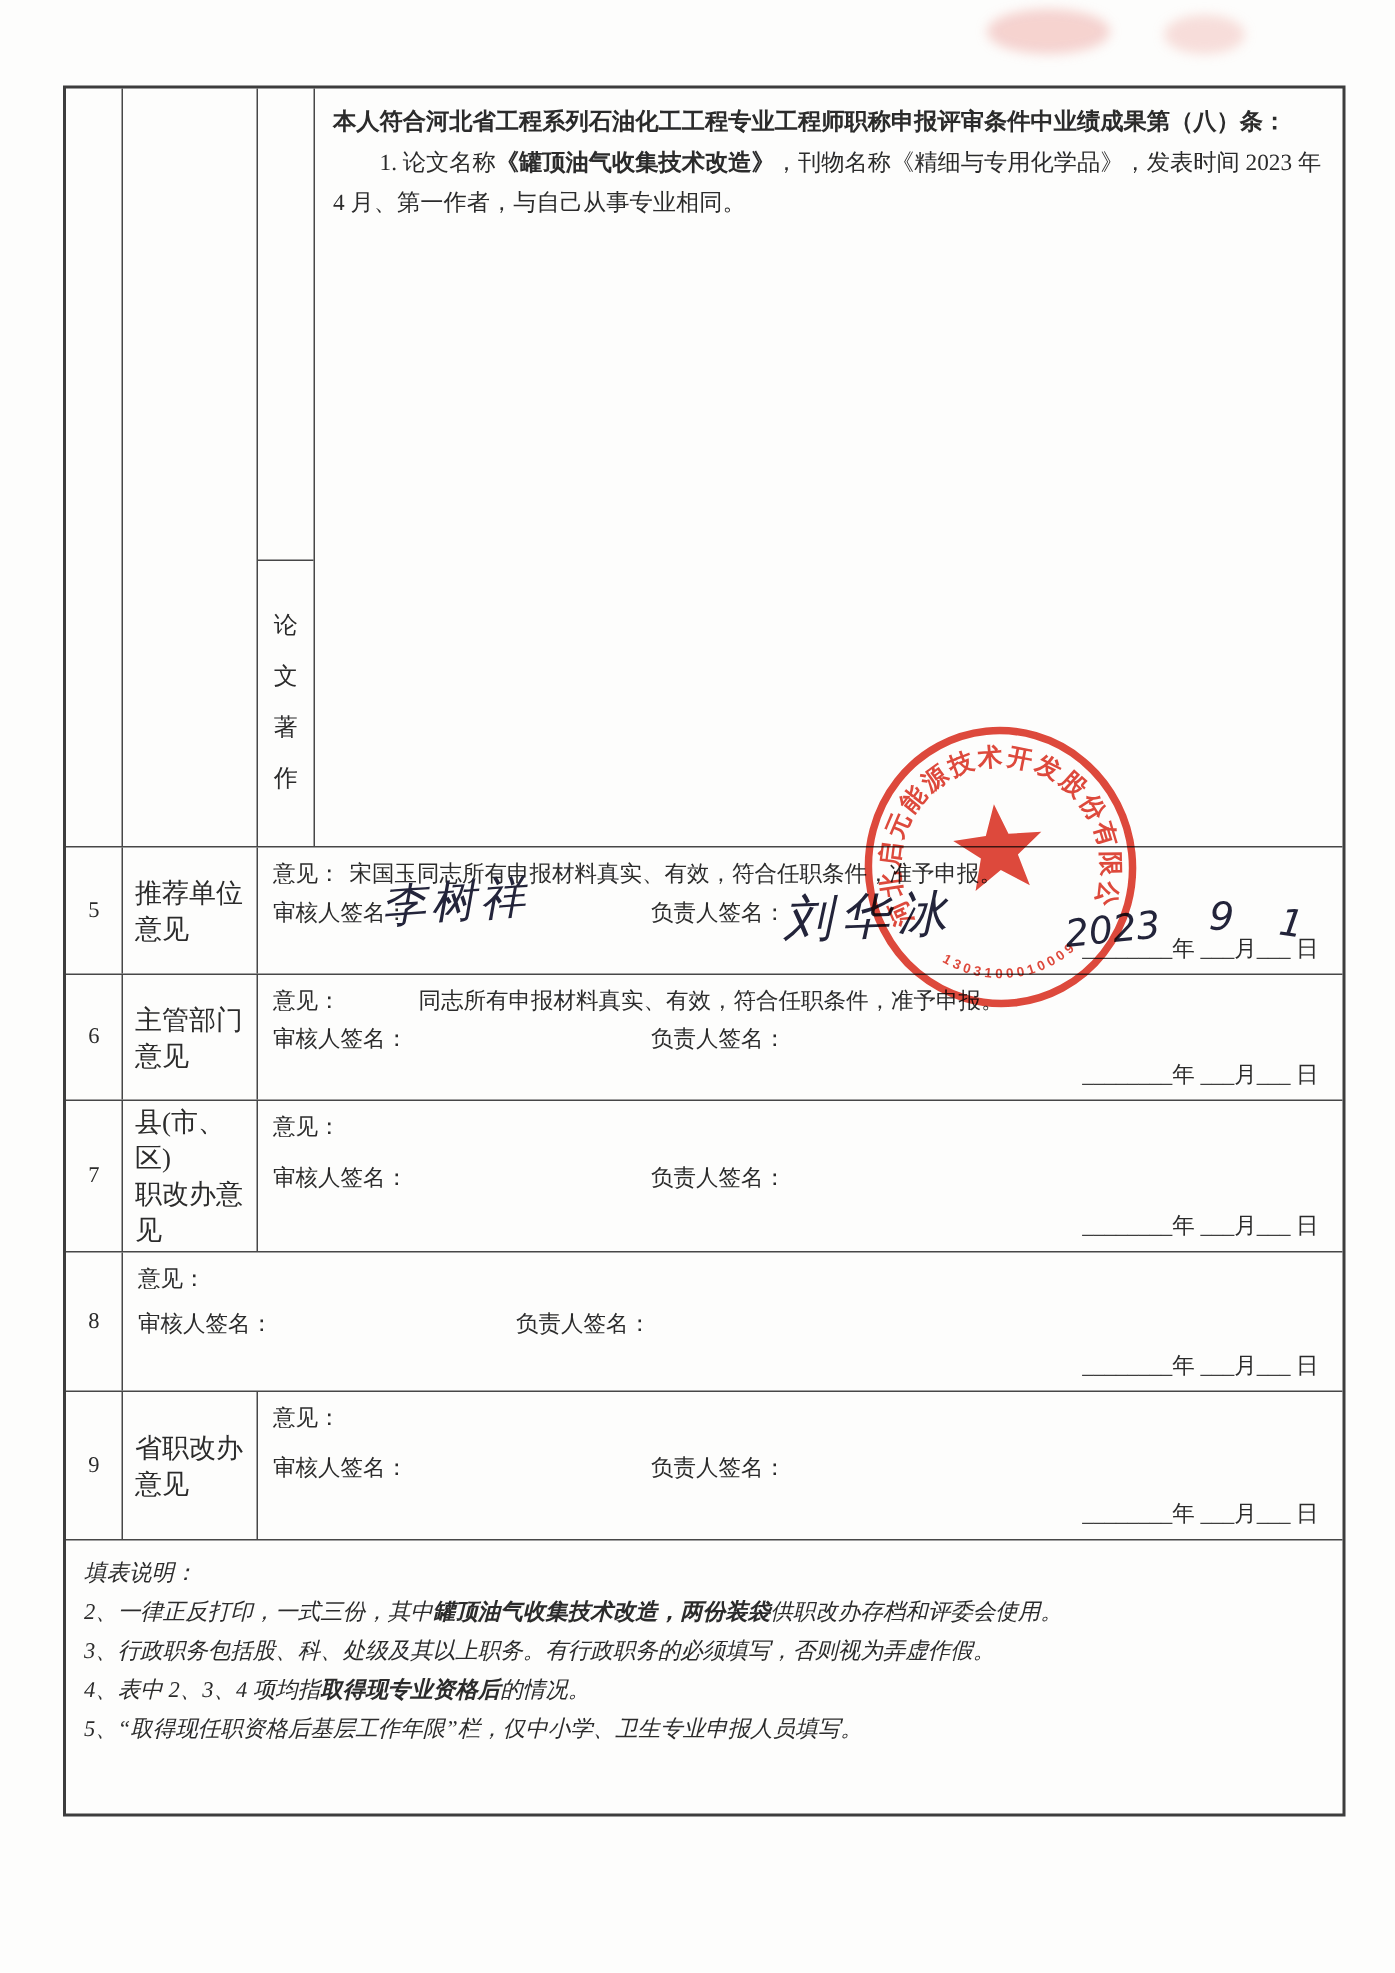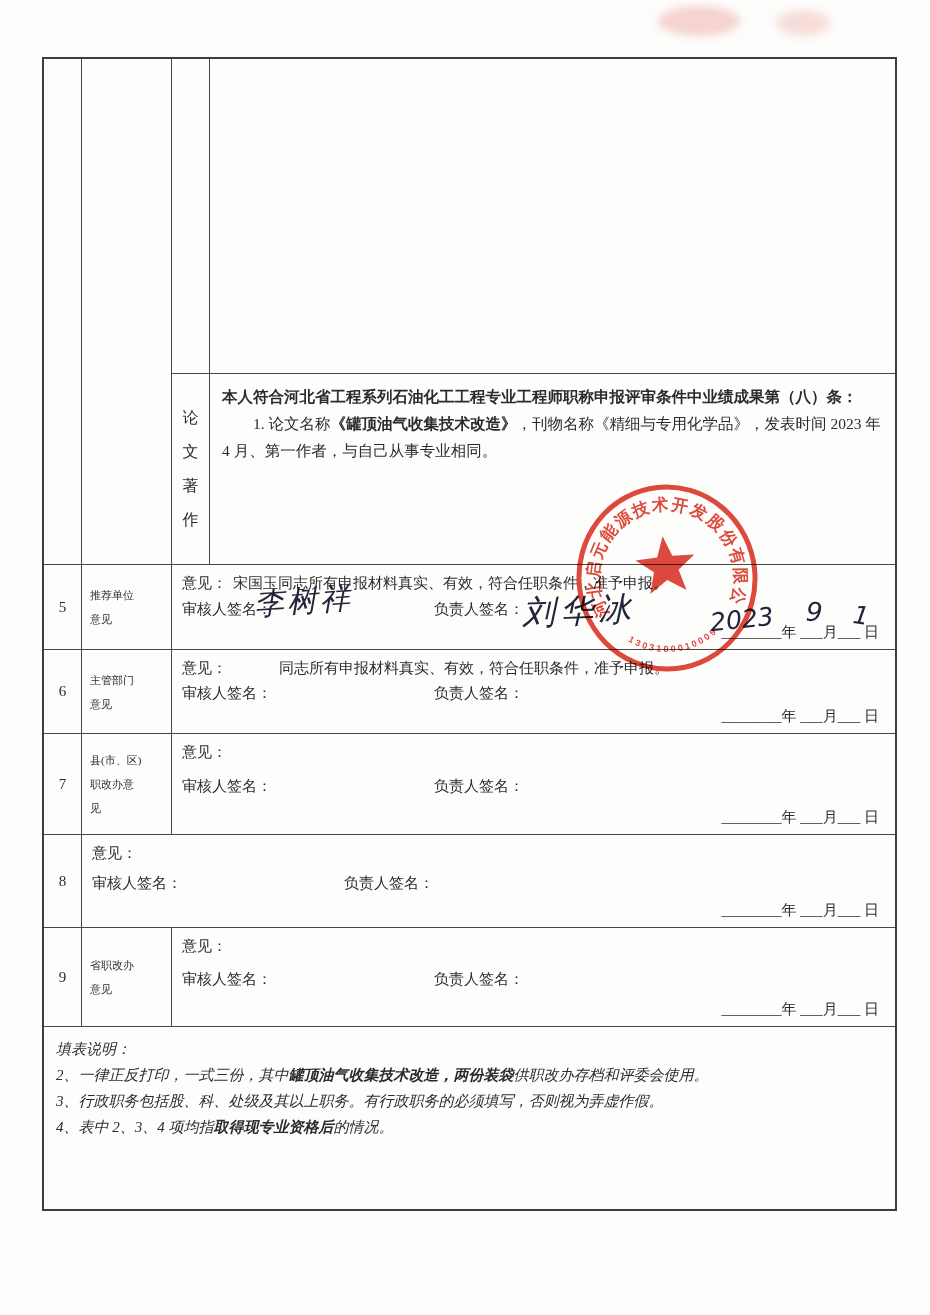--- a/index.html
+++ b/index.html
@@ -24,36 +24,36 @@
   
   .sec-top { height:505px; flex-shrink:0; display:flex; }
   .num-col  { width:38px; box-sizing:border-box; }
   .lblw-col { width:90px; box-sizing:border-box; }
   .cat-col  { width:38px; box-sizing:border-box; display:flex; flex-direction:column; }
   .cat-top  { height:315px; box-sizing:border-box; }
   .cat-bottom {
     flex:1; display:flex; align-items:center; justify-content:center;
     white-space:pre-line; font-size:16px; line-height:34px; text-align:center;
   }
-  .content-col { flex:1; display:flex; flex-direction:column; }
+  .content-col { flex:1; display:flex; flex-direction:row; }
   .content-top { height:315px; box-sizing:border-box; }
   .content-bottom { flex:1; padding:9px 14px 0 12px; font-size:15.5px; line-height:27px; }
   .content-bottom p { margin:0; }
   .content-bottom .intro { font-weight:bold; }
   .content-bottom .item { text-indent:2em; }
 
   
   .op-row { display:flex; box-sizing:border-box; flex-shrink:0; }
   .op-row .num {
     width:38px; box-sizing:border-box; display:flex;
     align-items:center; justify-content:center; font-size:15px;
   }
   .op-row .lbl {
     width:90px; box-sizing:border-box; display:flex; align-items:center;
-    padding-left:8px; white-space:pre-line; font-size:11px; line-height:24px;
+    padding-left:8px; white-space:pre-line; font-size:18px; line-height:24px;
   }
   .op-row .cnt {
     flex:1; position:relative; box-sizing:border-box;
     padding:7px 16px 7px 10px; font-size:15px;
     display:flex; flex-direction:column; justify-content:space-between;
   }
   .op-line, .sig-line { line-height:22px; }
   .op-text { margin-left:6px; }
   .op-row.r6 .op-text { margin-left:52px; }
   .mgr { margin-left:162px; }
@@ -175,20 +175,21 @@
         <div class="sig-line"><span>审核人签名：</span><span class="mgr">负责人签名：</span></div>
         <div class="date-line">________年 ___月___ 日</div>
       </div>
     </div>
 
     <div class="notes bT">
       <div>填表说明：</div>
       <div><span>2、一律正反打印，一式三份，其中</span><span class="bold">罐顶油气收集技术改造，两份装袋</span><span>供职改办存档和评委会使用。</span></div>
       <div><span>3、行政职务包括股、科、处级及其以上职务。有行政职务的必须填写，否则视为弄虚作假。</span><span class="bold"></span><span></span></div>
       <div><span>4、表中 2、3、4 项均指</span><span class="bold">取得现专业资格后</span><span>的情况。</span></div>
+      <div><span>5、“取得现任职资格后基层工作年限”栏，仅中小学、卫生专业申报人员填写。</span><span class="bold"></span><span></span></div>
     </div>
   </div>
 
   <svg class="stamp" viewBox="0 0 188 192" xmlns="http://www.w3.org/2000/svg">
     <defs>
       <path id="sealTop" d="M 34 128 A 68 68 0 1 1 154 128" fill="none"></path>
       <path id="sealBottom" d="M 33 138 A 74 74 0 0 0 155 138" fill="none"></path>
     </defs>
     <ellipse cx="94" cy="96" rx="88" ry="91" fill="none" stroke="#dd392b" stroke-width="5"></ellipse>
     <polygon fill="#dd392b" points="94,54 101.6,74.5 123.5,75.4 106.4,89 112.2,110.1 94,98 75.8,110.1 81.6,89 64.5,75.4 86.4,74.5"></polygon>

